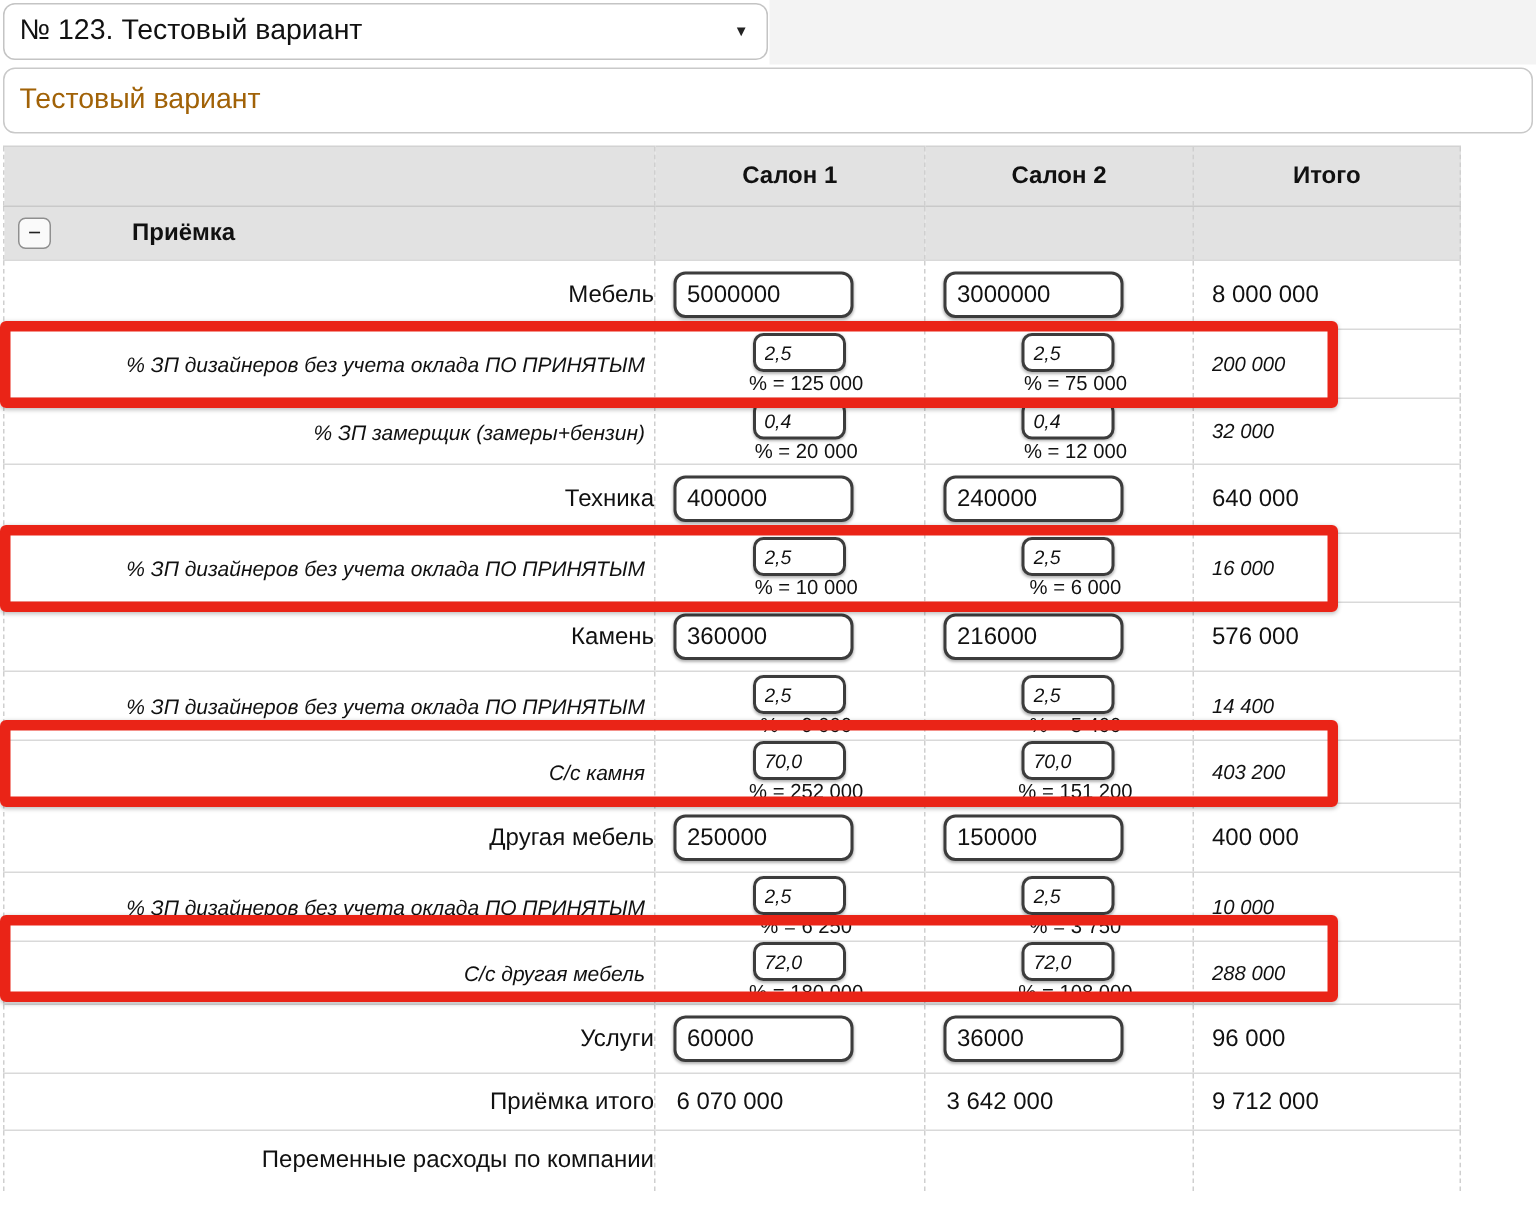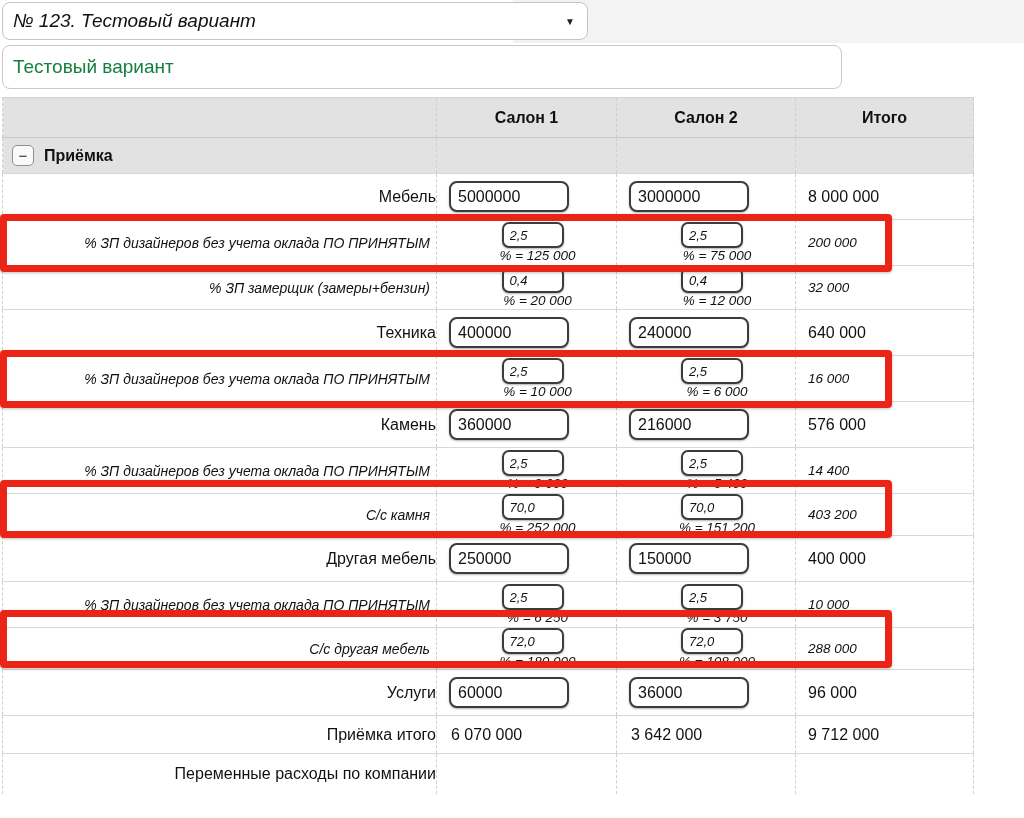--- a/index.html
+++ b/index.html
@@ -7,30 +7,30 @@
   body {
     width:1024px; height:818px; overflow:hidden; position:relative;
     background:#ffffff;
     font-family:"Liberation Sans", sans-serif;
     color:#111;
   }
 
   
   .topbar-filler { position:absolute; left:513px; top:0; width:511px; height:43px; background:#f3f3f3; }
   .variant-select {
-    position:absolute; left:2px; top:2px; width:586px; height:38px;
+    position:absolute; left:2px; top:2px; width:510px; height:38px;
     background:#fff; border:1px solid #c4c4c4; border-radius:8px;
     display:flex; align-items:center; justify-content:space-between;
-    padding:0 12px 0 10px; font-size:19px; cursor:default;font-style:italic;
+    padding:0 12px 0 10px; font-size:19px; cursor:default;
   }
   .variant-select .arrow { font-size:10px; color:#222; }
   .variant-name-input {
-    position:absolute; left:2px; top:45px; width:840px; height:44px;
+    position:absolute; left:2px; top:45px; width:1020px; height:44px;
     border:1px solid #c9c9c9; border-radius:8px; background:#fff;
-    font-family:"Liberation Sans", sans-serif; font-size:19px; color:#15803d;
+    font-family:"Liberation Sans", sans-serif; font-size:19px; color:#a16207;
     padding:0 10px; outline:none;
   }
 
   
   .table-wrapper { position:absolute; left:2px; top:97px; width:971px; }
   table { border-collapse:collapse; table-layout:fixed; width:971px; }
   col.c-label { width:434px; } col.c-s1 { width:180px; } col.c-s2 { width:179px; } col.c-tot { width:178px; }
 
   th, td { padding:0; vertical-align:middle; }
   th + th, td + td { border-left:1px dashed #cfcfcf;margin-top:43px; }
@@ -42,21 +42,21 @@
     height:40px; background:#e2e2e2; font-size:16px; font-weight:bold;
     text-align:center; border-top:1px solid #d2d2d2; border-bottom:1px solid #c9c9c9;
   }
   tr.row-section td { height:36px; background:#e2e2e2; }
   tr.row-section .section-cell { display:flex; align-items:center; padding-left:9px; }
   .collapse-btn {
     width:22px; height:21px; display:inline-flex; align-items:center; justify-content:center;
     background:#fafafa; border:1px solid #8f8f8f; border-radius:5px;
     font-size:15px; line-height:1; margin-right:10px; cursor:pointer; color:#222;
   }
-  .section-label { font-weight:bold; font-size:16px; }
+  .section-label { font-weight:bold; font-size:16px;margin-left:44px; }
 
   tr.row-input td    { height:46px; }
   tr.row-percent td  { height:46px; }
   tr.row-pnorm td    { height:44px; }
   tr.row-cc td       { height:38px; }
   tr.row-totals td   { height:38px; }
   tr.row-plain td    { height:40px; }
 
   td.label { font-size:16px; padding-left:10px; text-align:right; }
   td.label-italic { font-style:italic; font-size:14px; text-align:right; padding-right:6px; }
@@ -70,21 +70,21 @@
     font-family:"Liberation Sans", sans-serif; font-size:16px; color:#111;
     padding:0 7px; outline:none; box-shadow:0 1px 2px rgba(0,0,0,0.3);
   }
   .pct-wrap { display:flex; align-items:center; padding-left:12px;flex-direction:column; }
   input.small-input {
     width:62px; height:26px;
     border:2px solid #3c3c3c; border-radius:7px; background:#fff;
     font-family:"Liberation Sans", sans-serif; font-style:italic; font-size:13px; color:#111;
     padding:0 6px; outline:none; box-shadow:0 1px 2px rgba(0,0,0,0.3);
   }
-  .pct-result { font-style:italic; font-size:13.5px; margin-left:10px; white-space:nowrap; }
+  .pct-result { font-size:13.5px; margin-left:10px; white-space:nowrap; }
 
   
   .red-box {
     position:absolute; left:-2px; width:892px;
     border:7px solid #ea2417; border-radius:4px;
     pointer-events:none; z-index:5; box-shadow:0 1px 3px rgba(0,0,0,0.25);
   }
 </style>
 </head>
 <body>

